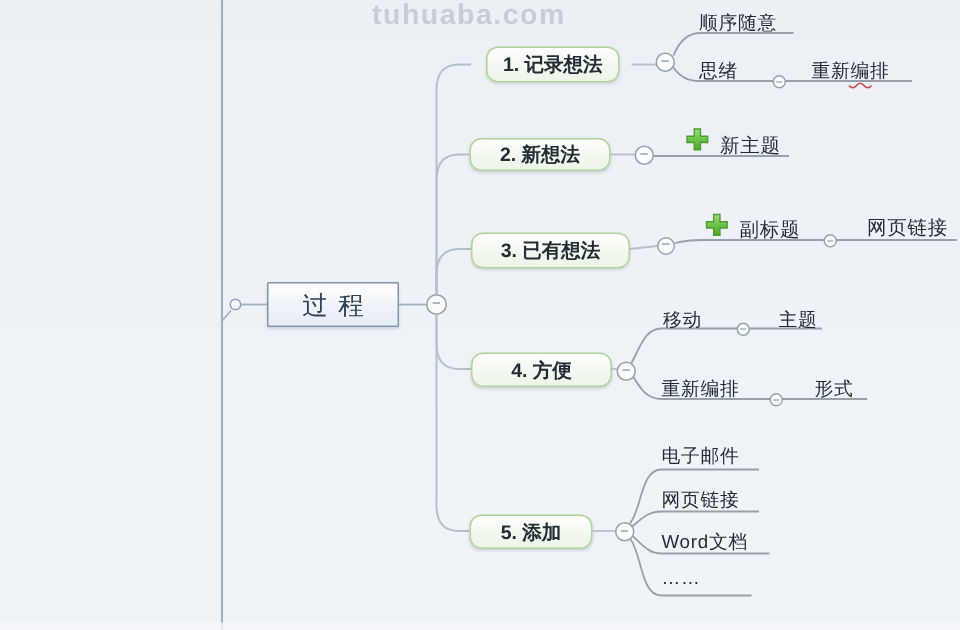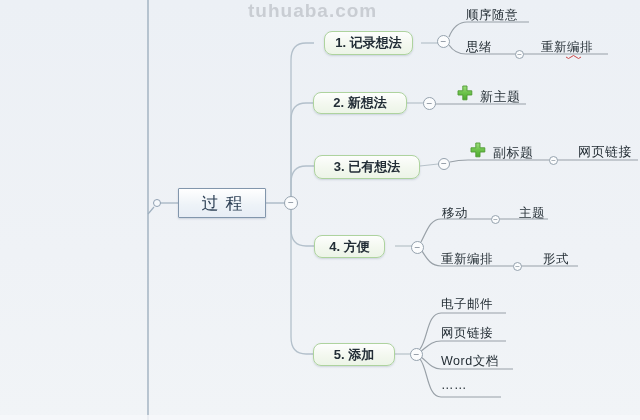--- a/index.html
+++ b/index.html
@@ -147,21 +147,21 @@
     </div>
   <svg class="plus-icon" style="left:470px;top:142px" width="16" height="16">
     <path d="M5.8 1 h4.2 v4.8 h4.8 v4.2 h-4.8 v4.8 h-4.2 v-4.8 h-4.8 v-4.2 h4.8 z" fill="url(#plusGrad)" stroke="#4e9a33" stroke-width="0.9"></path>
   </svg>
   <div class="child-label" style="left:493px;top:144px;font-size:13px">副标题</div>
   <div class="minus small" style="left:549px;top:156px">
       <span>−</span>
     </div>
   <div class="child-label" style="left:578px;top:143px;font-size:13px">网页链接</div>
 
-  <div class="box branch" style="left:314px;top:235px;width:71px;height:23px">
+  <div class="box branch" style="left:314px;top:235px;width:94px;height:23px">
     <span>4. 方便</span>
   </div>
   <div class="minus" style="left:411px;top:241px">
       <span>−</span>
     </div>
   <div class="child-label" style="left:442px;top:205px">移动</div>
   <div class="minus small" style="left:491px;top:215px">
       <span>−</span>
     </div>
   <div class="child-label" style="left:519px;top:205px">主题</div>

